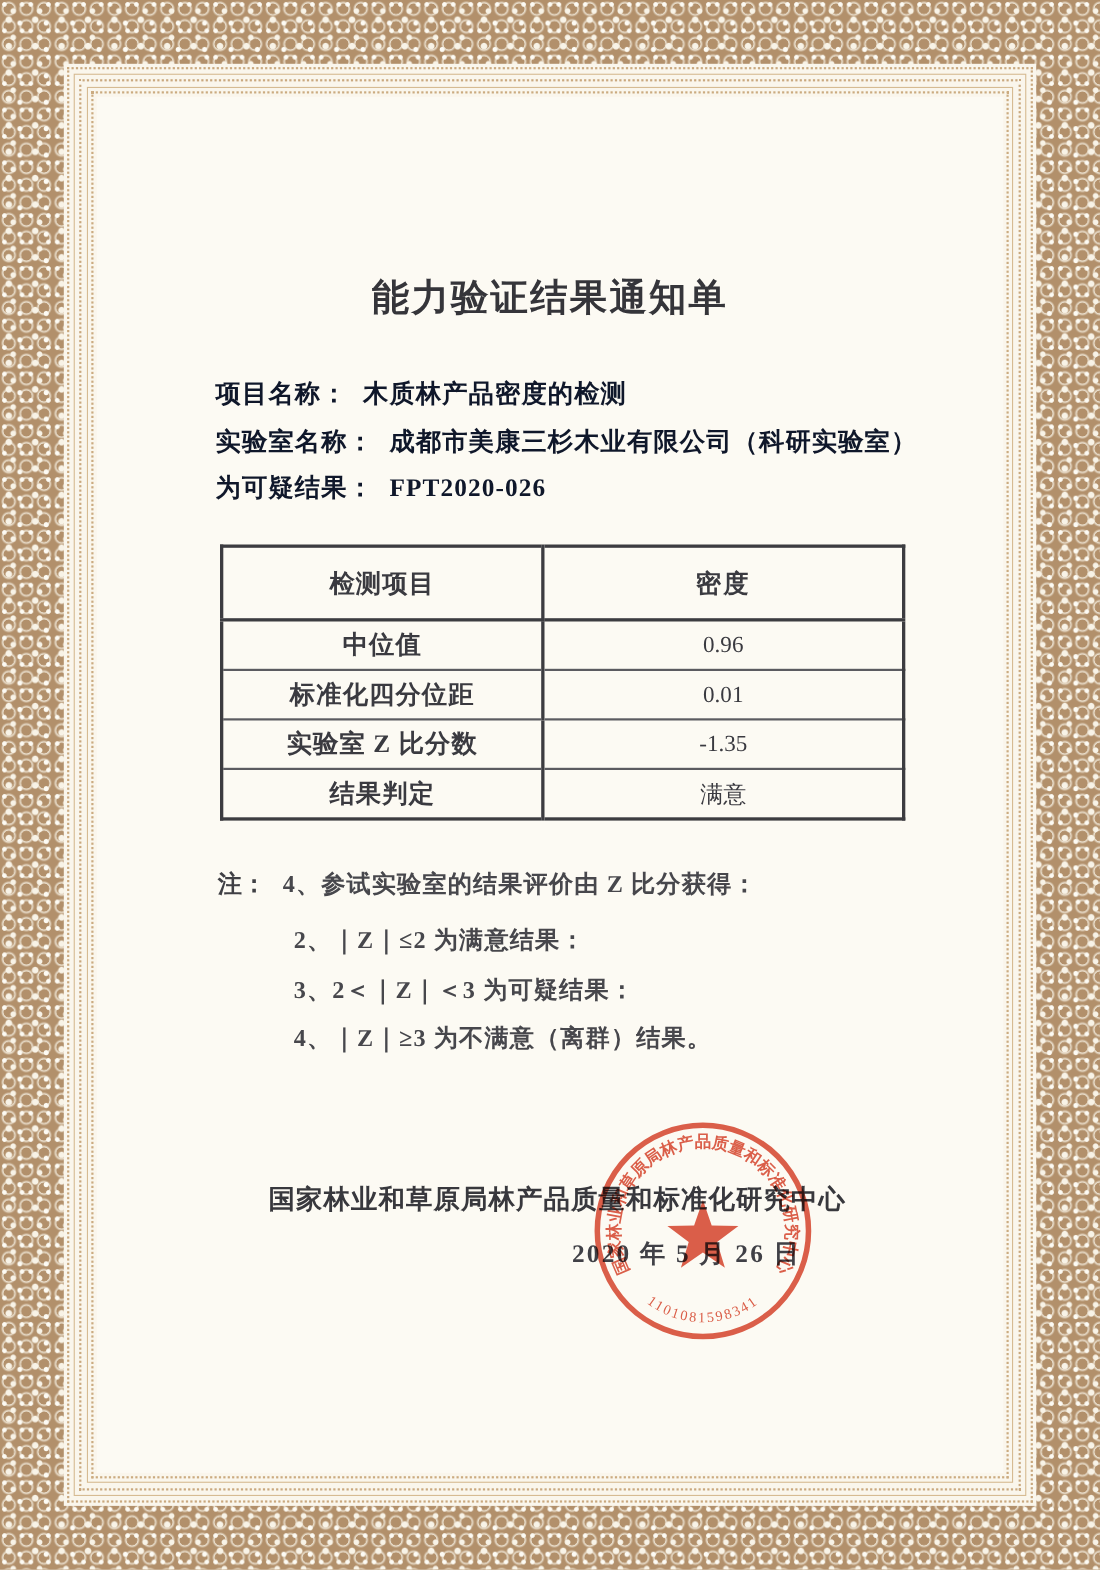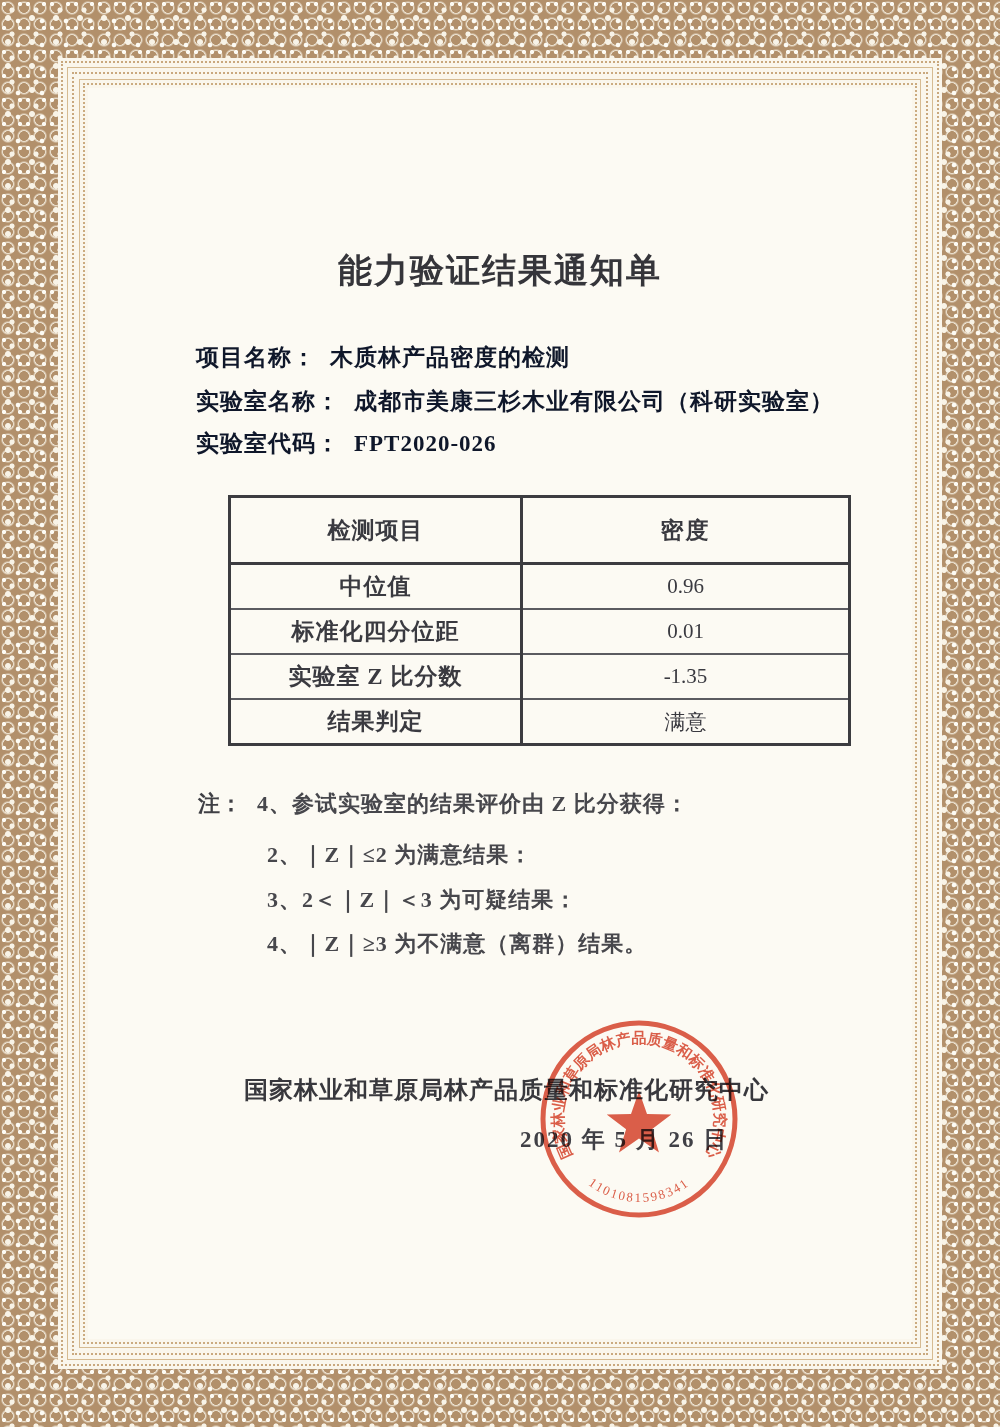--- a/index.html
+++ b/index.html
@@ -41,21 +41,21 @@
   .title2{top:248px;font-size:34px;}
 
   .field{position:absolute;left:196px;font-size:23px;font-weight:600;
          color:#0f172a;white-space:nowrap;letter-spacing:1px;}
   .f1{top:342px;} .f2{top:386px;} .f3{top:428px;}
   .field .val{margin-left:14px;}
 
   table.results{
     position:absolute;left:200px;top:495px;width:623px;
     border-collapse:collapse;table-layout:fixed;
-    background:transparent;z-index:3;margin-left:28px;
+    background:transparent;z-index:3;
   }
   table.results col.c1{width:292px;}
   table.results td,table.results th{
     text-align:center;vertical-align:middle;padding:0;
     color:#3a3a40;
   }
   table.results{border:3px solid #3c3c40;}
   table.results th{height:64px;font-size:23px;font-weight:700;
                    border-bottom:3px solid #3c3c40;letter-spacing:2px;}
   table.results td{height:43px;border-top:2px solid #5b5b60;}
@@ -97,21 +97,21 @@
 
     <div class="title title2">能力验证结果通知单</div>
 
     <div class="field f1">
       <span>项目名称：</span><span class="val">木质林产品密度的检测</span>
     </div>
     <div class="field f2">
       <span>实验室名称：</span><span class="val">成都市美康三杉木业有限公司（科研实验室）</span>
     </div>
     <div class="field f3">
-      <span>实验室代码：</span><span class="val">FPT2020-026</span>
+      <span>为可疑结果：</span><span class="val">FPT2020-026</span>
     </div>
 
     <table class="results">
       <colgroup>
           <col class="c1">
           <col class="c2">
         </colgroup>
       <tbody>
           <tr>
         <th class="c1cell">检测项目</th>

